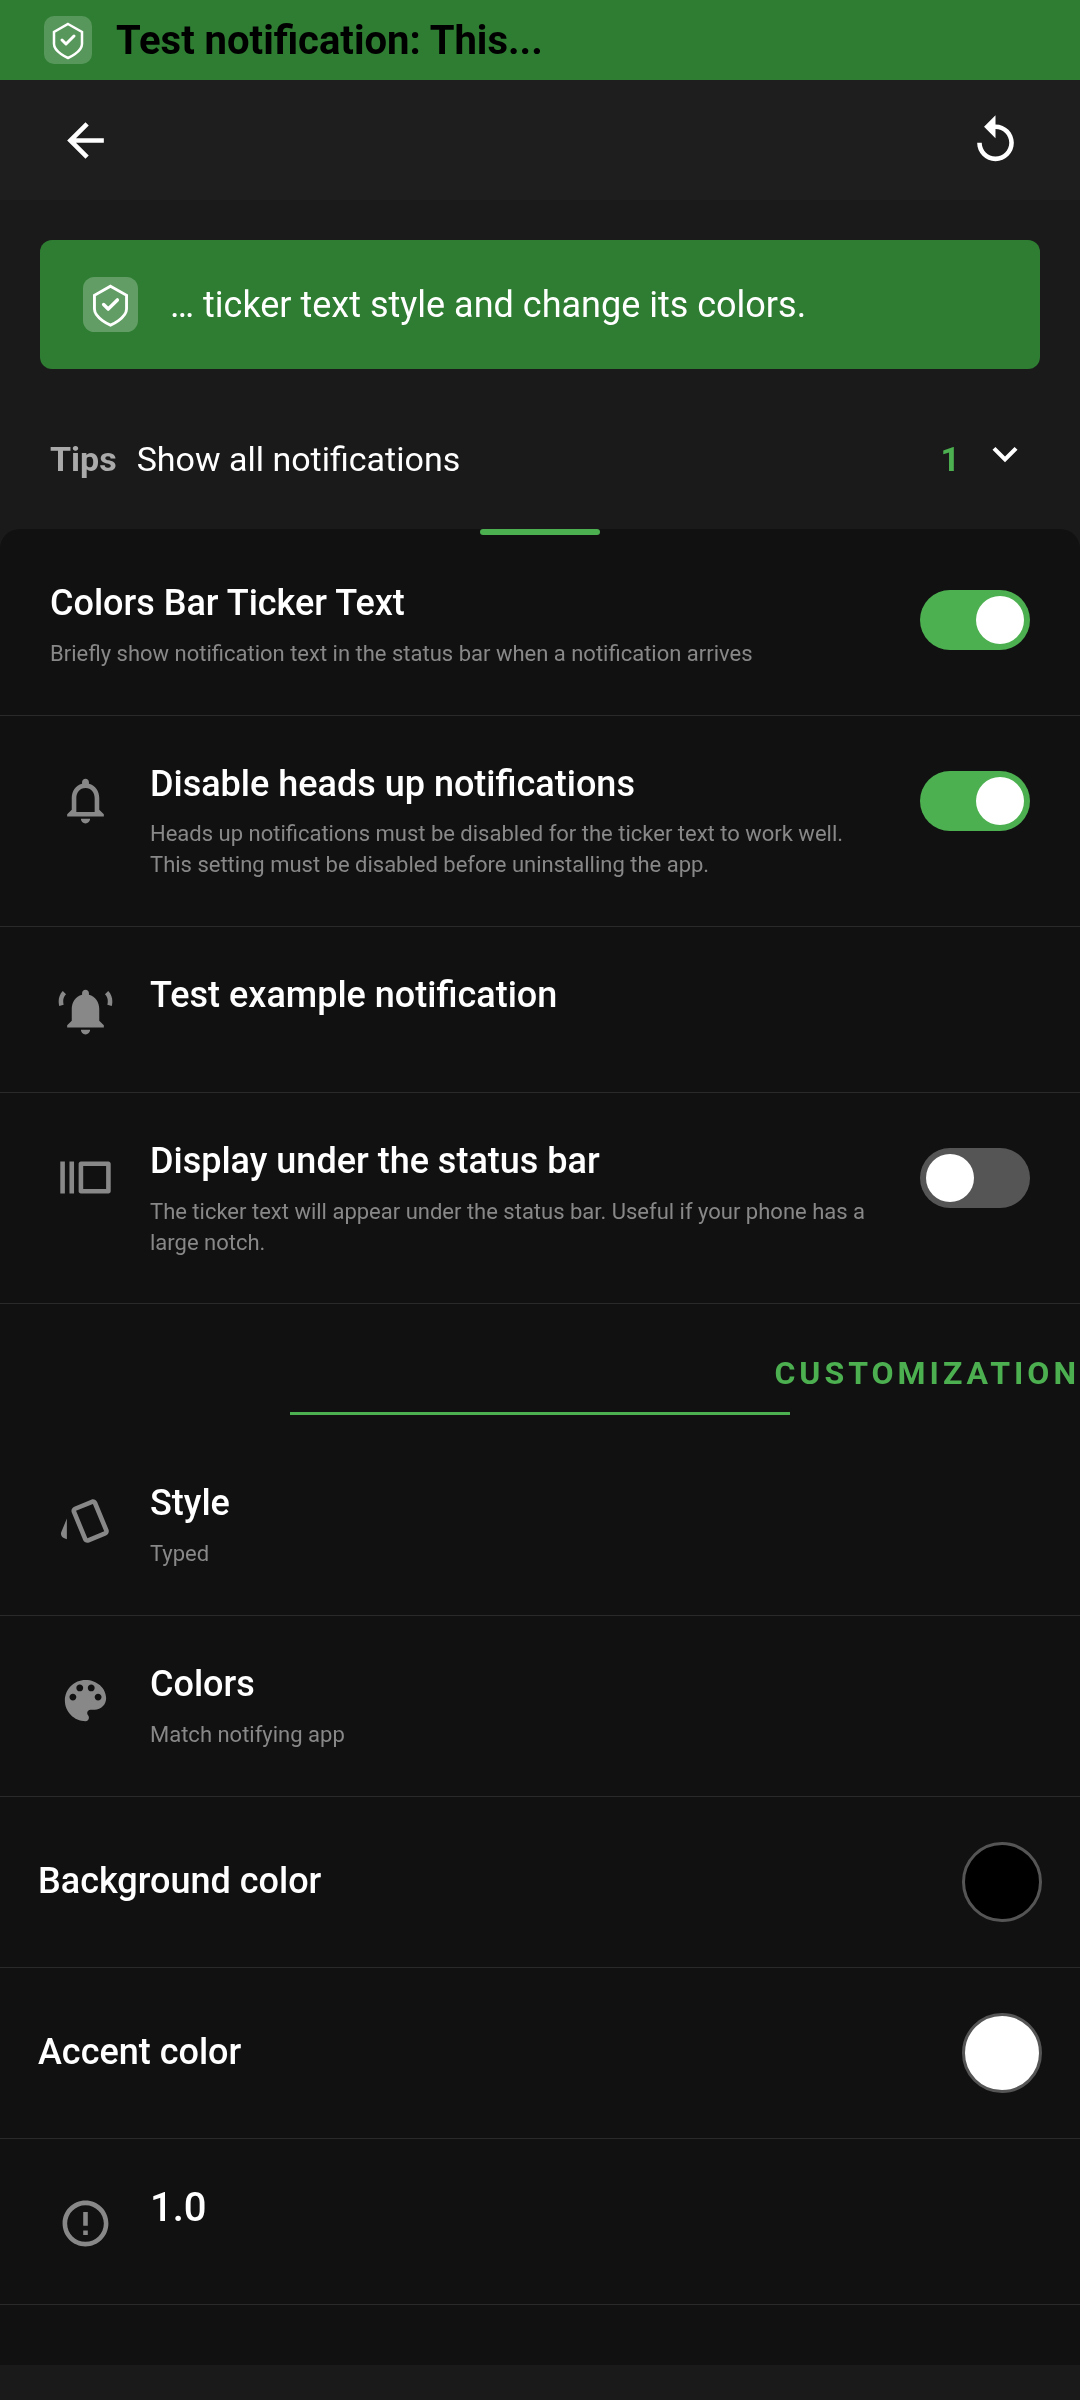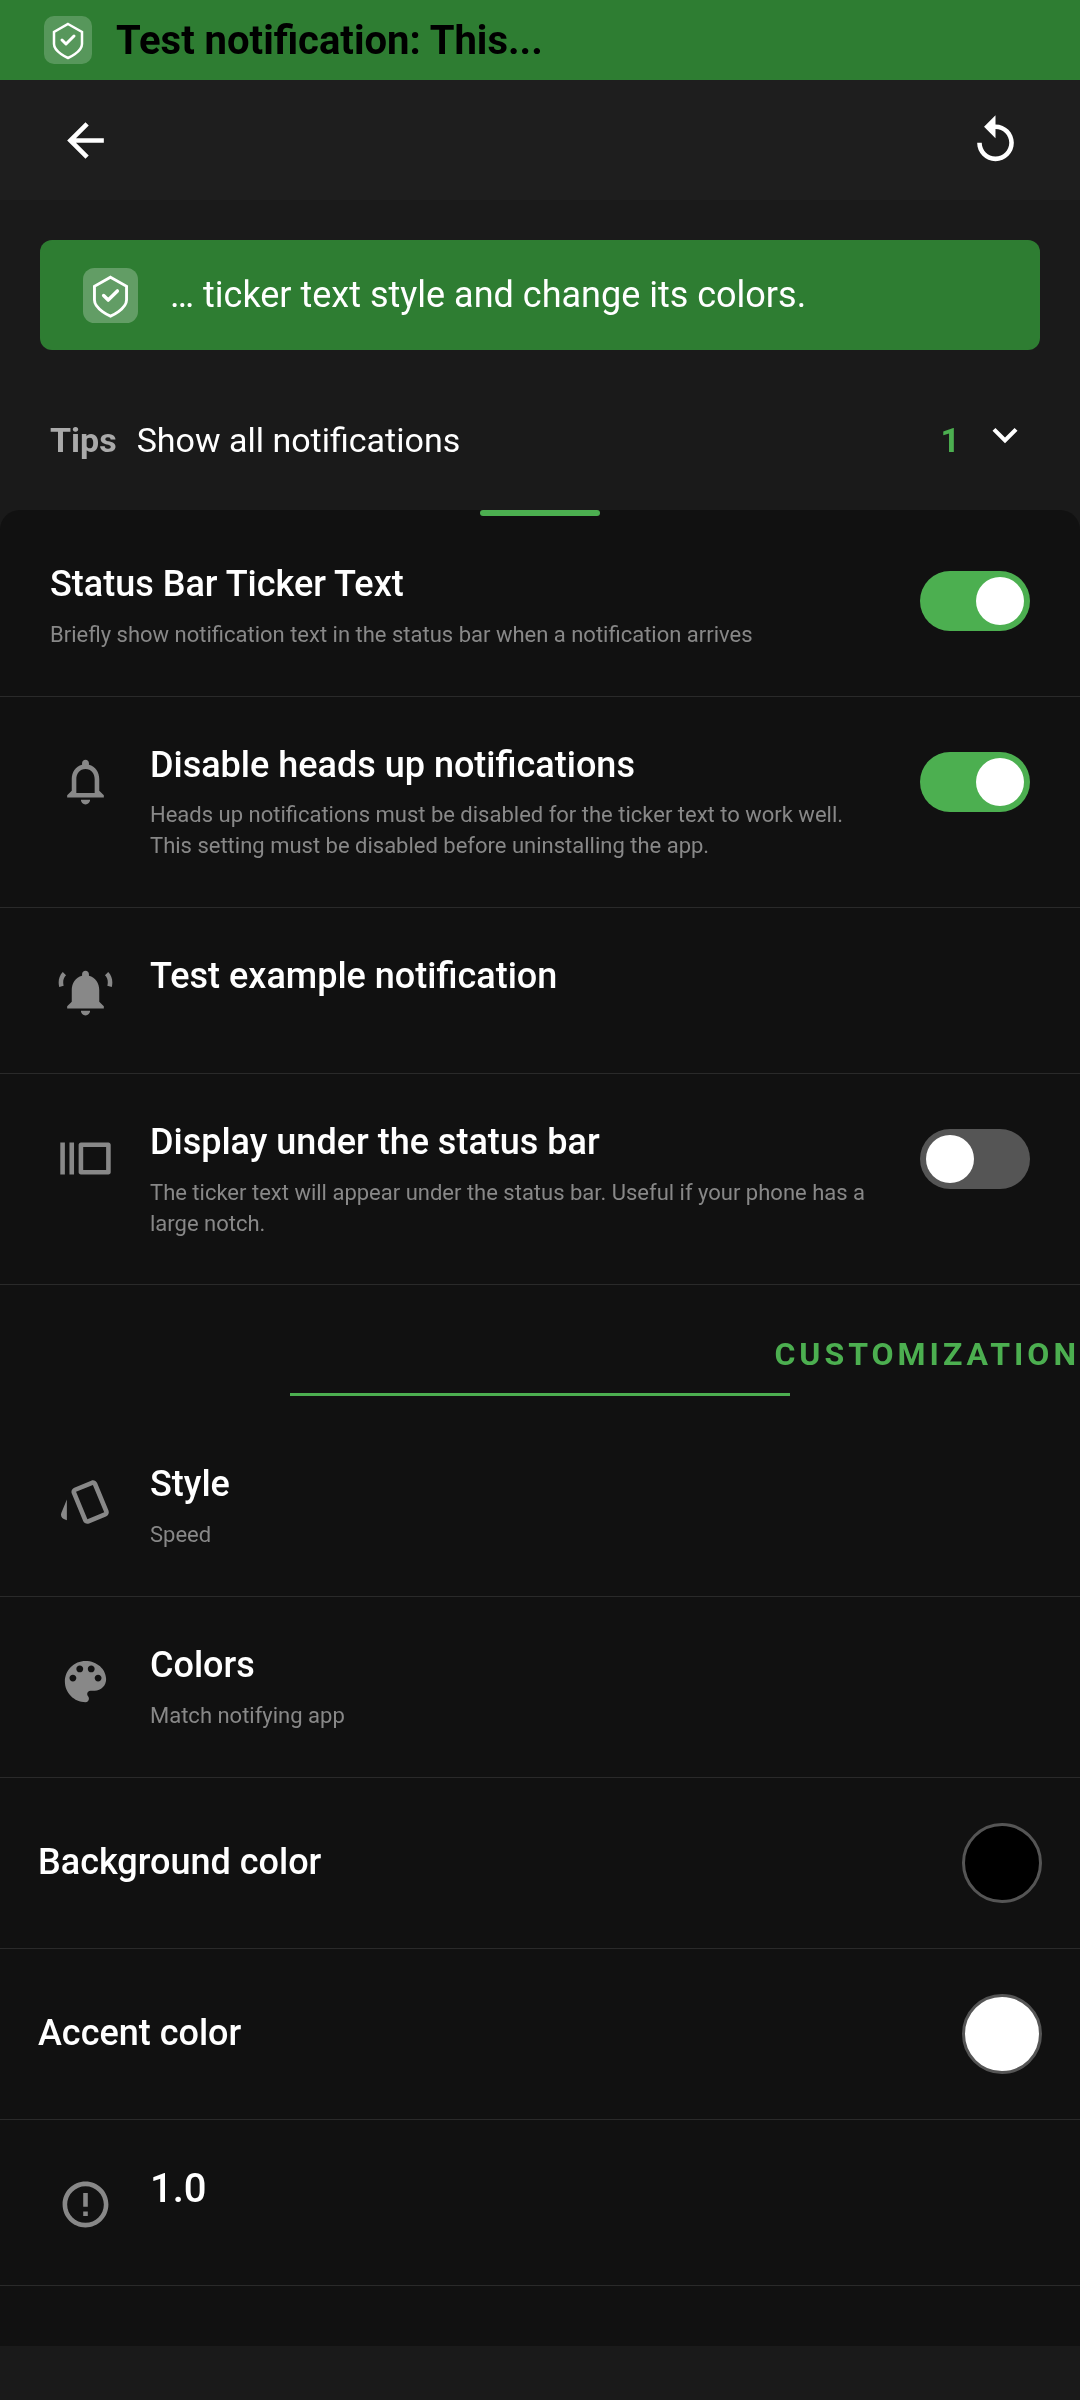--- a/index.html
+++ b/index.html
@@ -66,21 +66,21 @@
       align-items: center;
       justify-content: center;
       cursor: pointer;
     }
 
     
     .preview-banner {
       margin: 40px 40px 20px;
       background: #2e7d32;
       border-radius: 12px;
-      height: 110px;
+      height: 129px;
       display: flex;
       align-items: center;
       padding: 0 40px;
       gap: 30px;
     }
 
     .preview-banner-icon {
       width: 60px;
       height: 60px;
       display: flex;
@@ -326,21 +326,21 @@
     </svg>
   </div>
 </div>
 
 <div class="content">
 
   <div class="section-divider"></div>
 
   <div class="setting-item">
     <div class="setting-item-content">
-      <div class="setting-item-title">Status Bar Ticker Text</div>
+      <div class="setting-item-title">Colors Bar Ticker Text</div>
       <div class="setting-item-desc">Briefly show notification text in the status bar when a notification arrives</div>
     </div>
     <div class="toggle on">
       <div class="toggle-thumb"></div>
     </div>
   </div>
 
   <div class="setting-item">
     <div class="setting-item-icon">
       <svg viewBox="0 0 24 24">
@@ -388,21 +388,21 @@
   </div>
 
   <div class="setting-item">
     <div class="setting-item-icon">
       <svg viewBox="0 0 24 24">
         <path d="M2.53 19.65l1.34.56v-9.03l-2.43 5.86c-.41 1.02.08 2.19 1.09 2.61zm19.5-3.7L17.07 3.98c-.31-.75-1.04-1.21-1.81-1.23-.26 0-.53.04-.79.15L7.1 5.95c-.75.31-1.21 1.03-1.23 1.8-.01.27.04.54.15.8l4.96 11.97c.31.76 1.05 1.22 1.83 1.23.26 0 .52-.05.77-.15l7.36-3.05c1.02-.42 1.51-1.59 1.09-2.6zm-9.2 3.8L7.87 7.79l7.35-3.04 4.95 11.95-7.34 3.05z"></path>
       </svg>
     </div>
     <div class="setting-item-content">
       <div class="setting-item-title">Style</div>
-      <div class="setting-item-desc">Speed</div>
+      <div class="setting-item-desc">Typed</div>
     </div>
   </div>
 
   <div class="setting-item">
     <div class="setting-item-icon">
       <svg viewBox="0 0 24 24">
         <path d="M12 3c-4.97 0-9 4.03-9 9s4.03 9 9 9c.83 0 1.5-.67 1.5-1.5 0-.39-.15-.74-.39-1.01-.23-.26-.38-.61-.38-.99 0-.83.67-1.5 1.5-1.5H16c2.76 0 5-2.24 5-5 0-4.42-4.03-8-9-8zm-5.5 9c-.83 0-1.5-.67-1.5-1.5S5.67 9 6.5 9 8 9.67 8 10.5 7.33 12 6.5 12zm3-4C8.67 8 8 7.33 8 6.5S8.67 5 9.5 5s1.5.67 1.5 1.5S10.33 8 9.5 8zm5 0c-.83 0-1.5-.67-1.5-1.5S13.67 5 14.5 5s1.5.67 1.5 1.5S15.33 8 14.5 8zm3 4c-.83 0-1.5-.67-1.5-1.5S16.67 9 17.5 9s1.5.67 1.5 1.5-.67 1.5-1.5 1.5z"></path>
       </svg>
     </div>
     <div class="setting-item-content">

